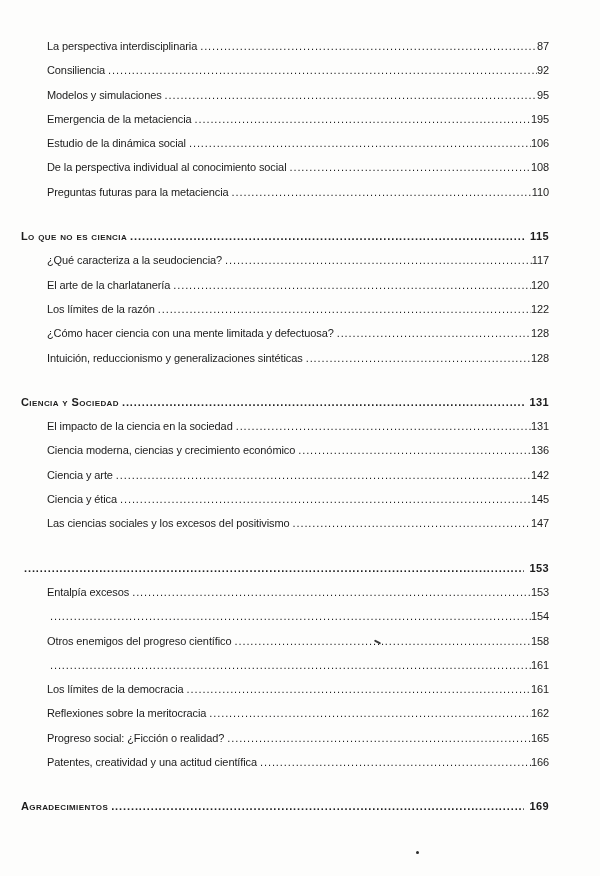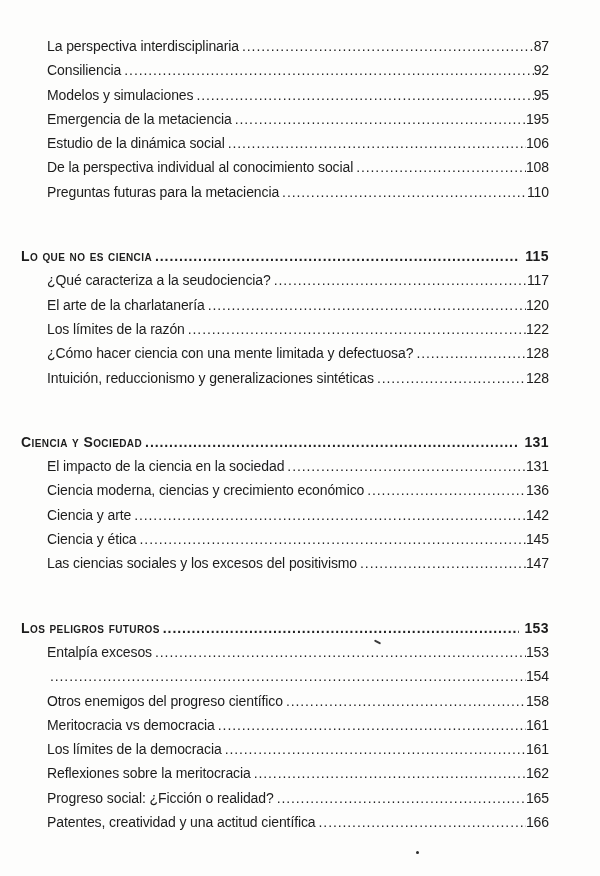--- a/index.html
+++ b/index.html
@@ -17,25 +17,25 @@
     width:600px; height:876px;
     font-family:"Liberation Sans","DejaVu Sans",sans-serif;
     color:var(--ink);
     background:var(--paper);
   }
   .toc{
     position:absolute;
     top:34px; left:0; right:0;
     padding:0 51px 0 21px;
   }
-  .toc-section + .toc-section{ margin-top:40px; }
+  .toc-section + .toc-section{ margin-top:20px; }
   .toc-row{
     display:flex;
     align-items:baseline;
-    font-size:14px;
+    font-size:11px;
     line-height:24.3px;
     letter-spacing:-0.1px;
   }
   .toc-row.item{ padding-left:26px; }
   .toc-row.heading{
     font-weight:700;
     letter-spacing:0.4px;
   }
   .toc-row.heading .t{
     font-variant:small-caps;
@@ -170,40 +170,38 @@
           <span class="pg">145</span>
         </div>
         <div class="toc-row item">
           <span class="t">Las ciencias sociales y los excesos del positivismo</span>
           <span class="leader">....................................................................................................................................................................................</span>
           <span class="pg">147</span>
         </div>
       </section>
       <section class="toc-section">
         <div class="toc-row heading">
-          <span class="t">Los peligros futuros</span>
           <span class="leader">....................................................................................................................................................................................</span>
           <span class="pg">153</span>
         </div>
         <div class="toc-row item">
           <span class="t">Entalpía excesos</span>
           <span class="leader">....................................................................................................................................................................................</span>
           <span class="pg">153</span>
         </div>
         <div class="toc-row item">
           <span class="leader">....................................................................................................................................................................................</span>
           <span class="pg">154</span>
         </div>
         <div class="toc-row item">
           <span class="t">Otros enemigos del progreso científico</span>
           <span class="leader">....................................................................................................................................................................................</span>
           <span class="pg">158</span>
         </div>
         <div class="toc-row item">
-          <span class="t">Meritocracia vs democracia</span>
           <span class="leader">....................................................................................................................................................................................</span>
           <span class="pg">161</span>
         </div>
         <div class="toc-row item">
           <span class="t">Los límites de la democracia</span>
           <span class="leader">....................................................................................................................................................................................</span>
           <span class="pg">161</span>
         </div>
         <div class="toc-row item">
           <span class="t">Reflexiones sobre la meritocracia</span>

